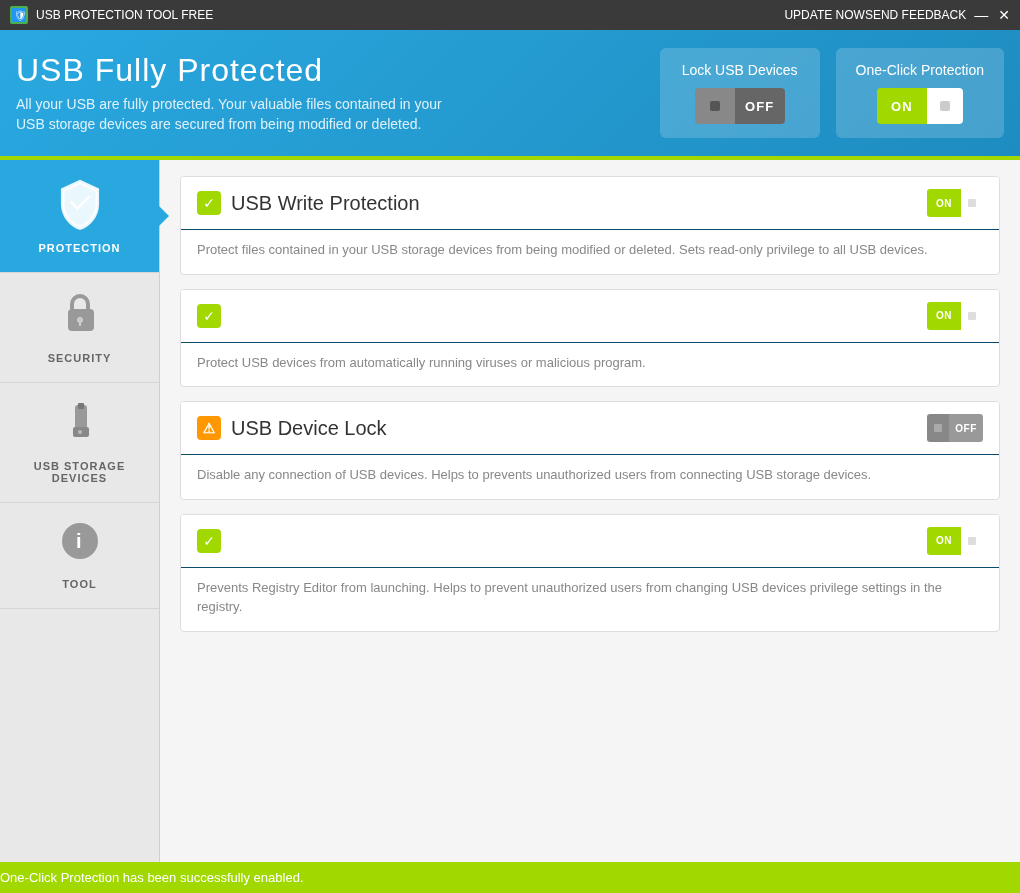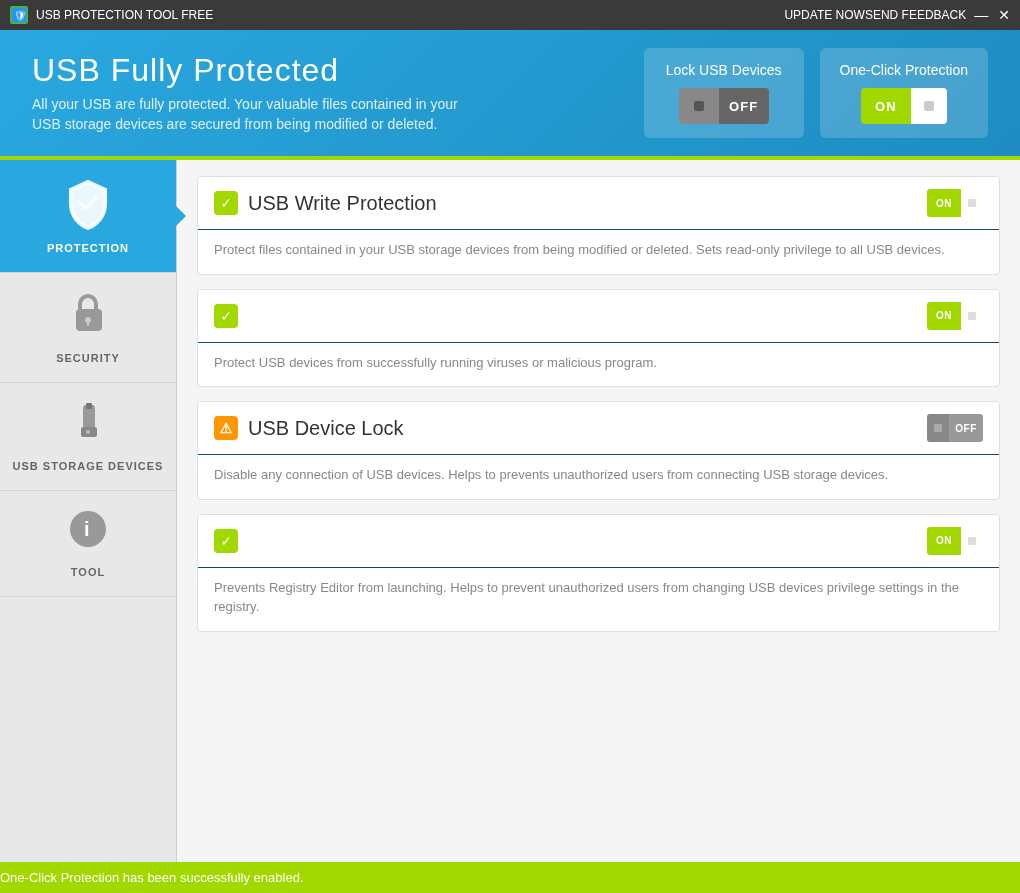--- a/index.html
+++ b/index.html
@@ -58,21 +58,21 @@
     }
     .title-bar-controls span {
       cursor: pointer;
       font-size: 14px;
       color: #fff;
     }
 
     
     .header {
       background: linear-gradient(135deg, #29a8e0 0%, #1e8cc0 100%);
-      padding: 18px 32px;
+      padding: 18px 16px;
       display: flex;
       align-items: center;
       justify-content: space-between;
       flex-shrink: 0;
       border-bottom: 4px solid #a0d800;
     }
     .header-left h1 {
       color: #fff;
       font-size: 32px;
       font-weight: 300;
@@ -163,21 +163,21 @@
 
     
     .main {
       display: flex;
       flex: 1;
       overflow: hidden;
     }
 
     
     .sidebar {
-      width: 177px;
+      width: 160px;
       background: #e8e8e8;
       display: flex;
       flex-direction: column;
       flex-shrink: 0;
       border-right: 1px solid #d0d0d0;
     }
     .sidebar-item {
       display: flex;
       flex-direction: column;
       align-items: center;
@@ -473,21 +473,21 @@
         </div>
         <div class="small-toggle">
           <div class="st-label on-label">ON</div>
           <div class="st-knob">
             <svg width="8" height="8" viewBox="0 0 8 8">
                 <rect width="8" height="8" rx="1" fill="#ddd"></rect>
               </svg>
           </div>
         </div>
       </div>
-      <div class="feature-desc">Protect USB devices from successfully running viruses or malicious program.</div>
+      <div class="feature-desc">Protect USB devices from automatically running viruses or malicious program.</div>
     </div>
 
     <div class="feature-card">
       <div class="feature-header">
         <div class="feature-title-left">
           <div class="warn-badge">⚠</div>
           <span>USB Device Lock</span>
         </div>
         <div class="small-toggle">
           <div class="st-knob off-knob">

